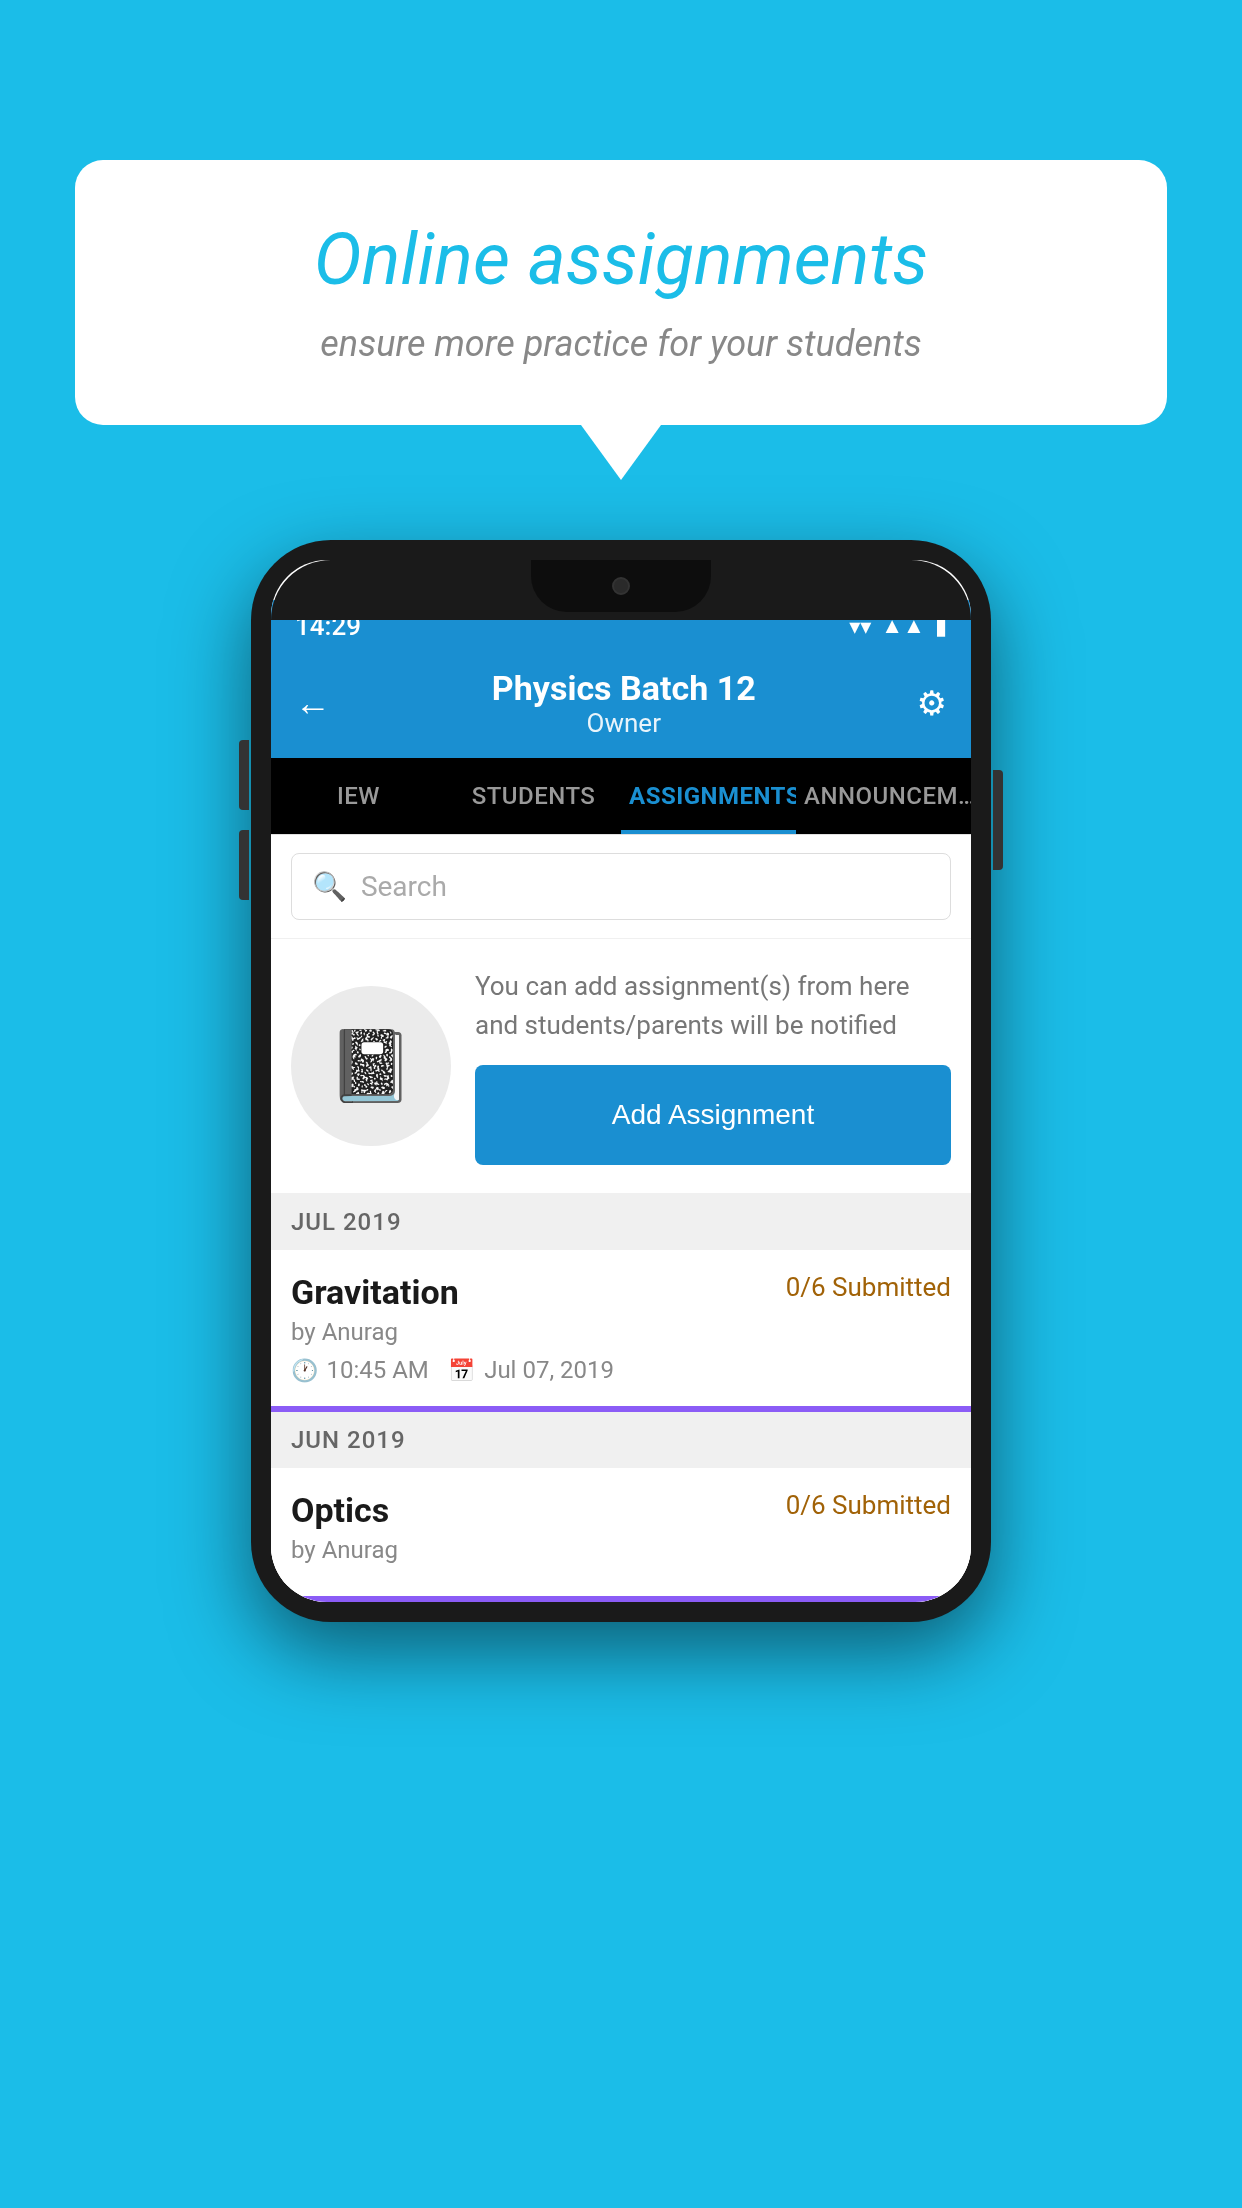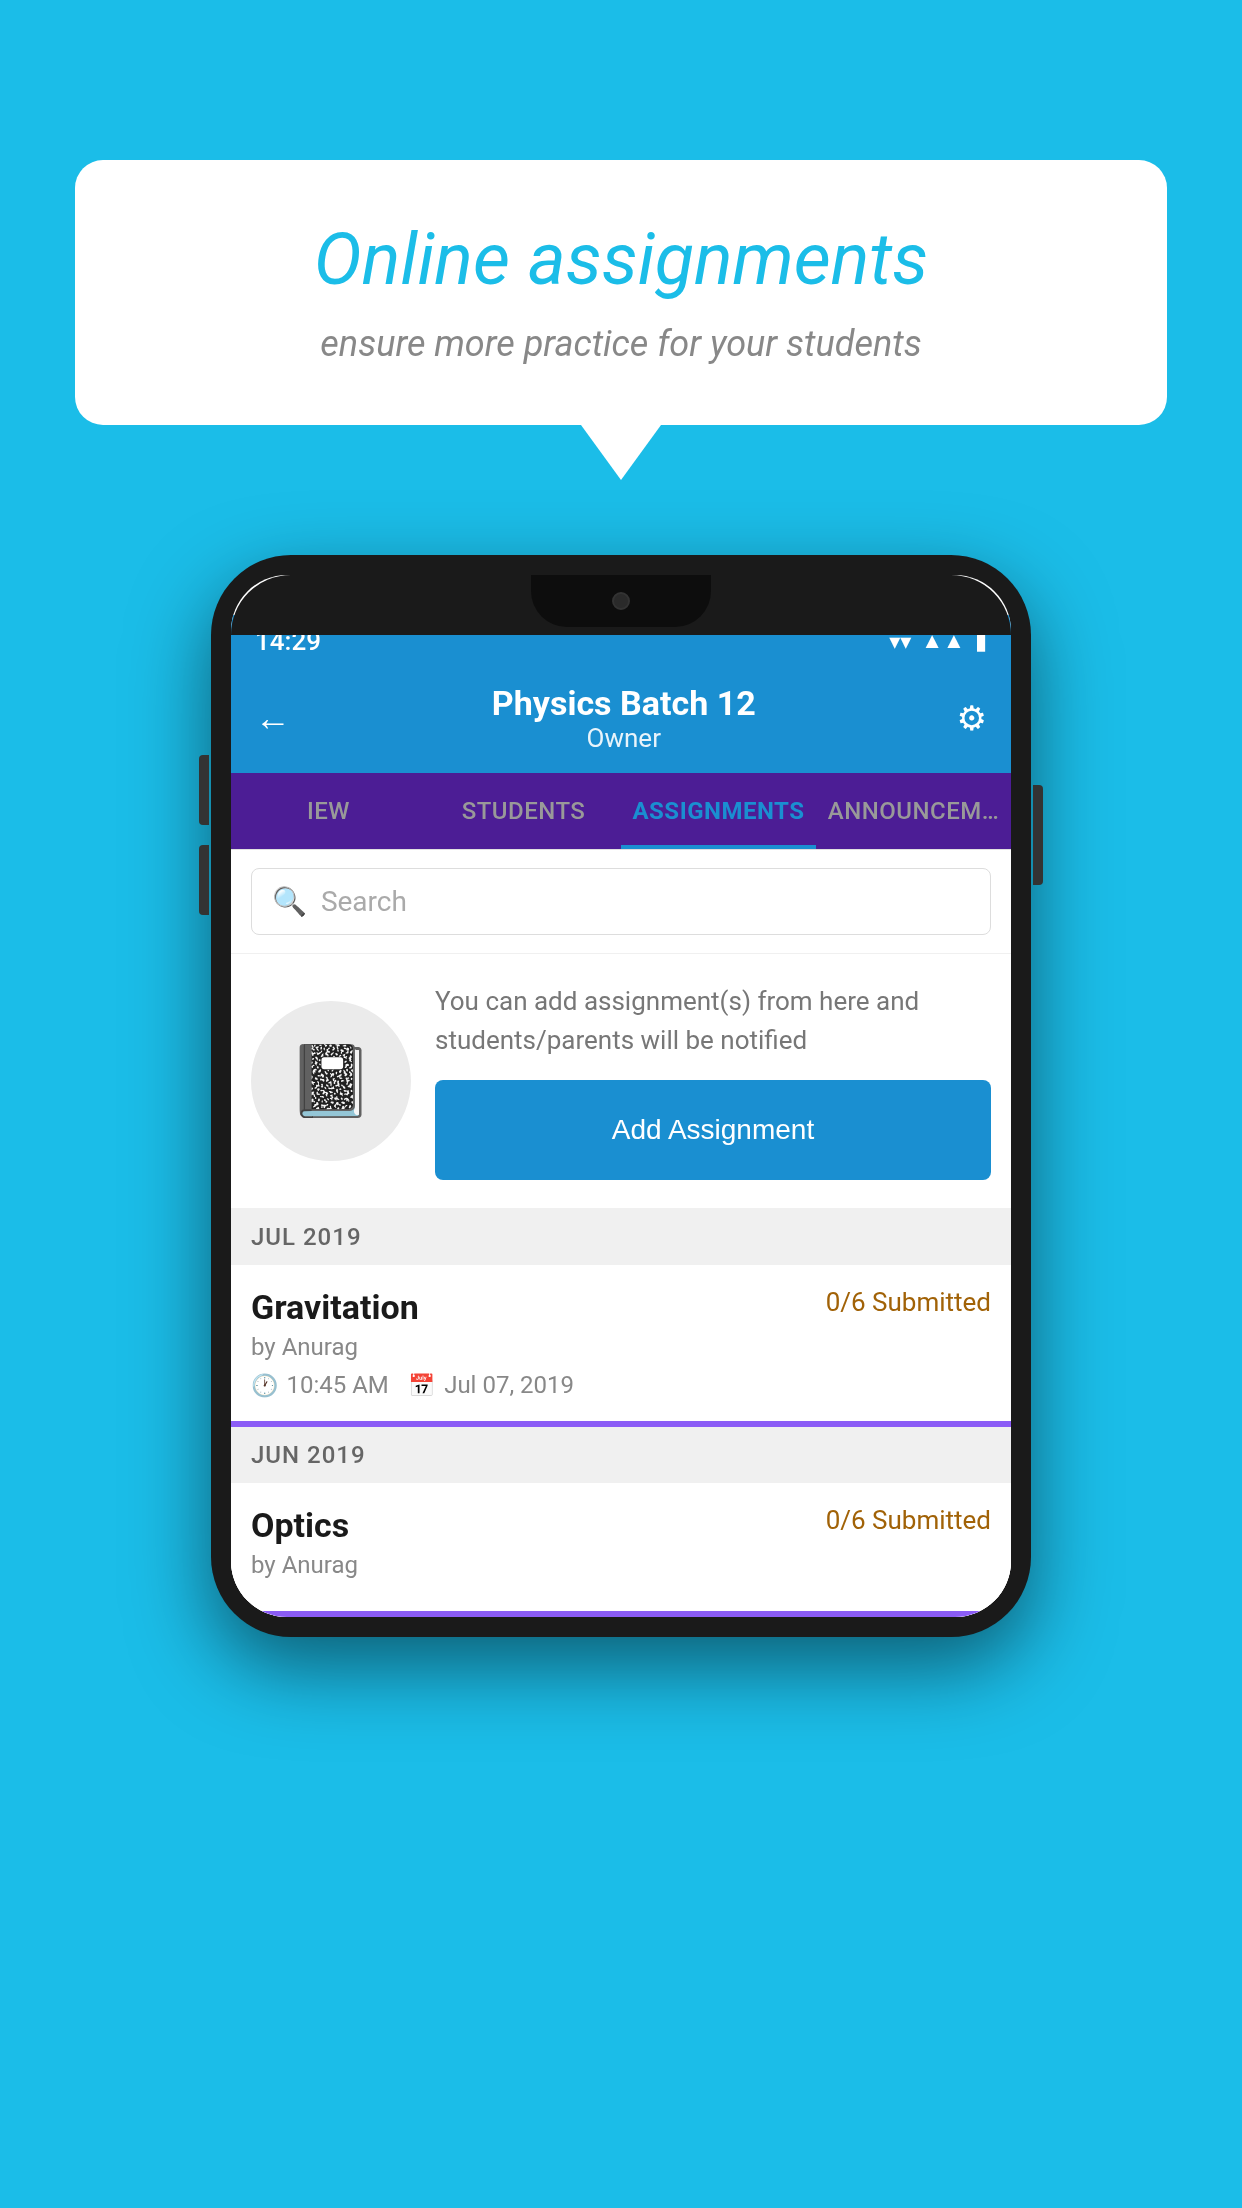--- a/index.html
+++ b/index.html
@@ -56,22 +56,21 @@
       border-top: 55px solid white;
       margin-top: 0px;
     }
 
     
     .phone-wrapper {
       position: absolute;
       top: 540px;
       left: 50%;
       transform: translateX(-50%);
-      width: 820px;
-      margin-top: 15px;
+      width: 740px;
     }
 
     .phone-outer {
       background: #1a1a1a;
       border-radius: 80px;
       padding: 20px;
       position: relative;
       box-shadow: 0 30px 80px rgba(0,0,0,0.5);
     }
 
@@ -169,21 +168,21 @@
     }
 
     .header-settings {
       color: white;
       font-size: 34px;
       cursor: pointer;
     }
 
     
     .tabs-row {
-      background: #4c1d95;
+      background: #000000;
       display: flex;
       border-bottom: 1px solid #e0e0e0;
     }
 
     .tab-item {
       flex: 1;
       text-align: center;
       padding: 24px 8px;
       font-size: 24px;
       color: #999;

